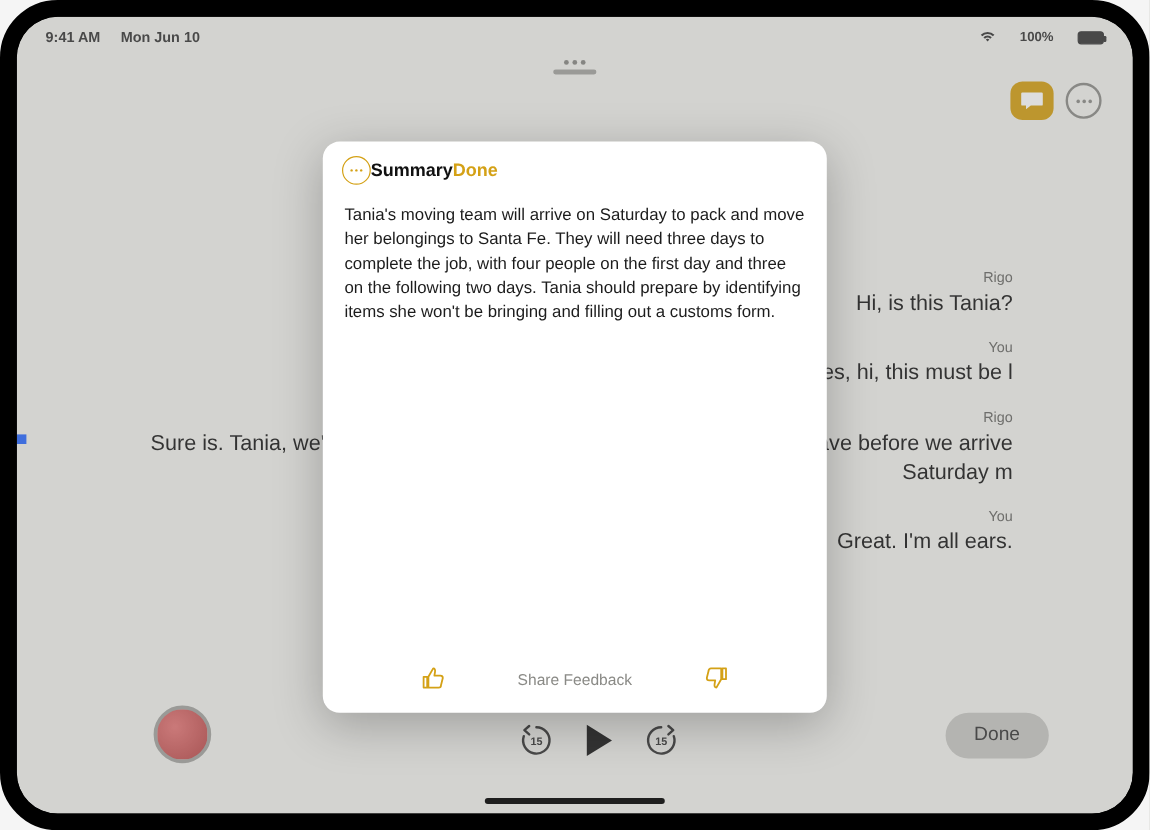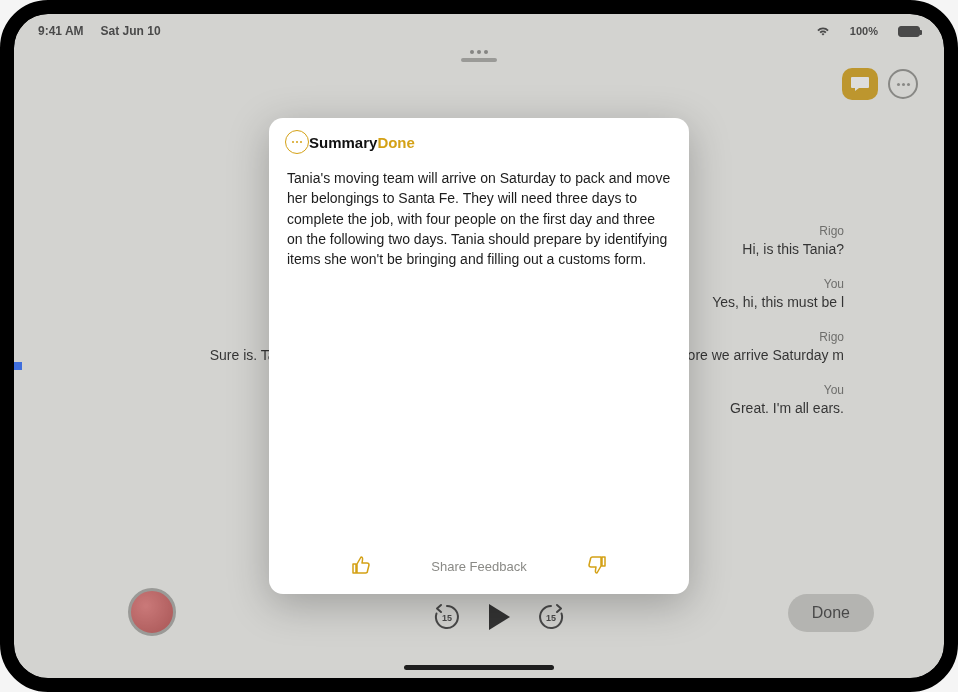--- a/index.html
+++ b/index.html
@@ -86,21 +86,21 @@
     .more-btn-circle .d span { width: 3px; height: 3px; border-radius: 50%; background: #8e8e8a; }
     .transcript {
       position: absolute;
       top: 210px;
       left: 100px;
       right: 100px;
       text-align: right;
     }
     .msg { margin-bottom: 18px; }
     .speaker { font-size: 12px; color: #6b6b68; margin-bottom: 2px; }
-    .line { font-size: 14px; color: #1c1c1c; line-height: 1.35; }
+    .line { font-size: 18px; color: #1c1c1c; line-height: 1.35; }
     .bottom-bar {
       position: absolute;
       bottom: 36px;
       left: 0; right: 0;
       height: 60px;
       margin-left: 40px;
     }
     .record-btn {
       position: absolute;
       left: 74px;
@@ -214,21 +214,21 @@
 </head>
 <body>
 
 <div class="device-frame">
   <div class="screen">
     <div class="side-indicator"></div>
 
     <div class="status-bar">
       <div class="status-left">
         <span>9:41 AM</span>
-        <span>Sat Jun 10</span>
+        <span>Mon Jun 10</span>
       </div>
       <div class="status-right">
         <span>
           <svg width="14" height="11" viewBox="0 0 14 11">
               <path d="M7 10.5 L8.5 9 A2.3 2.3 0 0 0 5.5 9 Z M3.5 7 A5 5 0 0 1 10.5 7 L9.2 8.2 A3.2 3.2 0 0 0 4.8 8.2 Z M1.3 5 A8 8 0 0 1 12.7 5 L11.4 6.2 A6.2 6.2 0 0 0 2.6 6.2 Z" fill="#3a3a3a"></path>
             </svg>
         </span>
         <span>100%</span>
         <span class="battery-icon"></span>
       </div>

